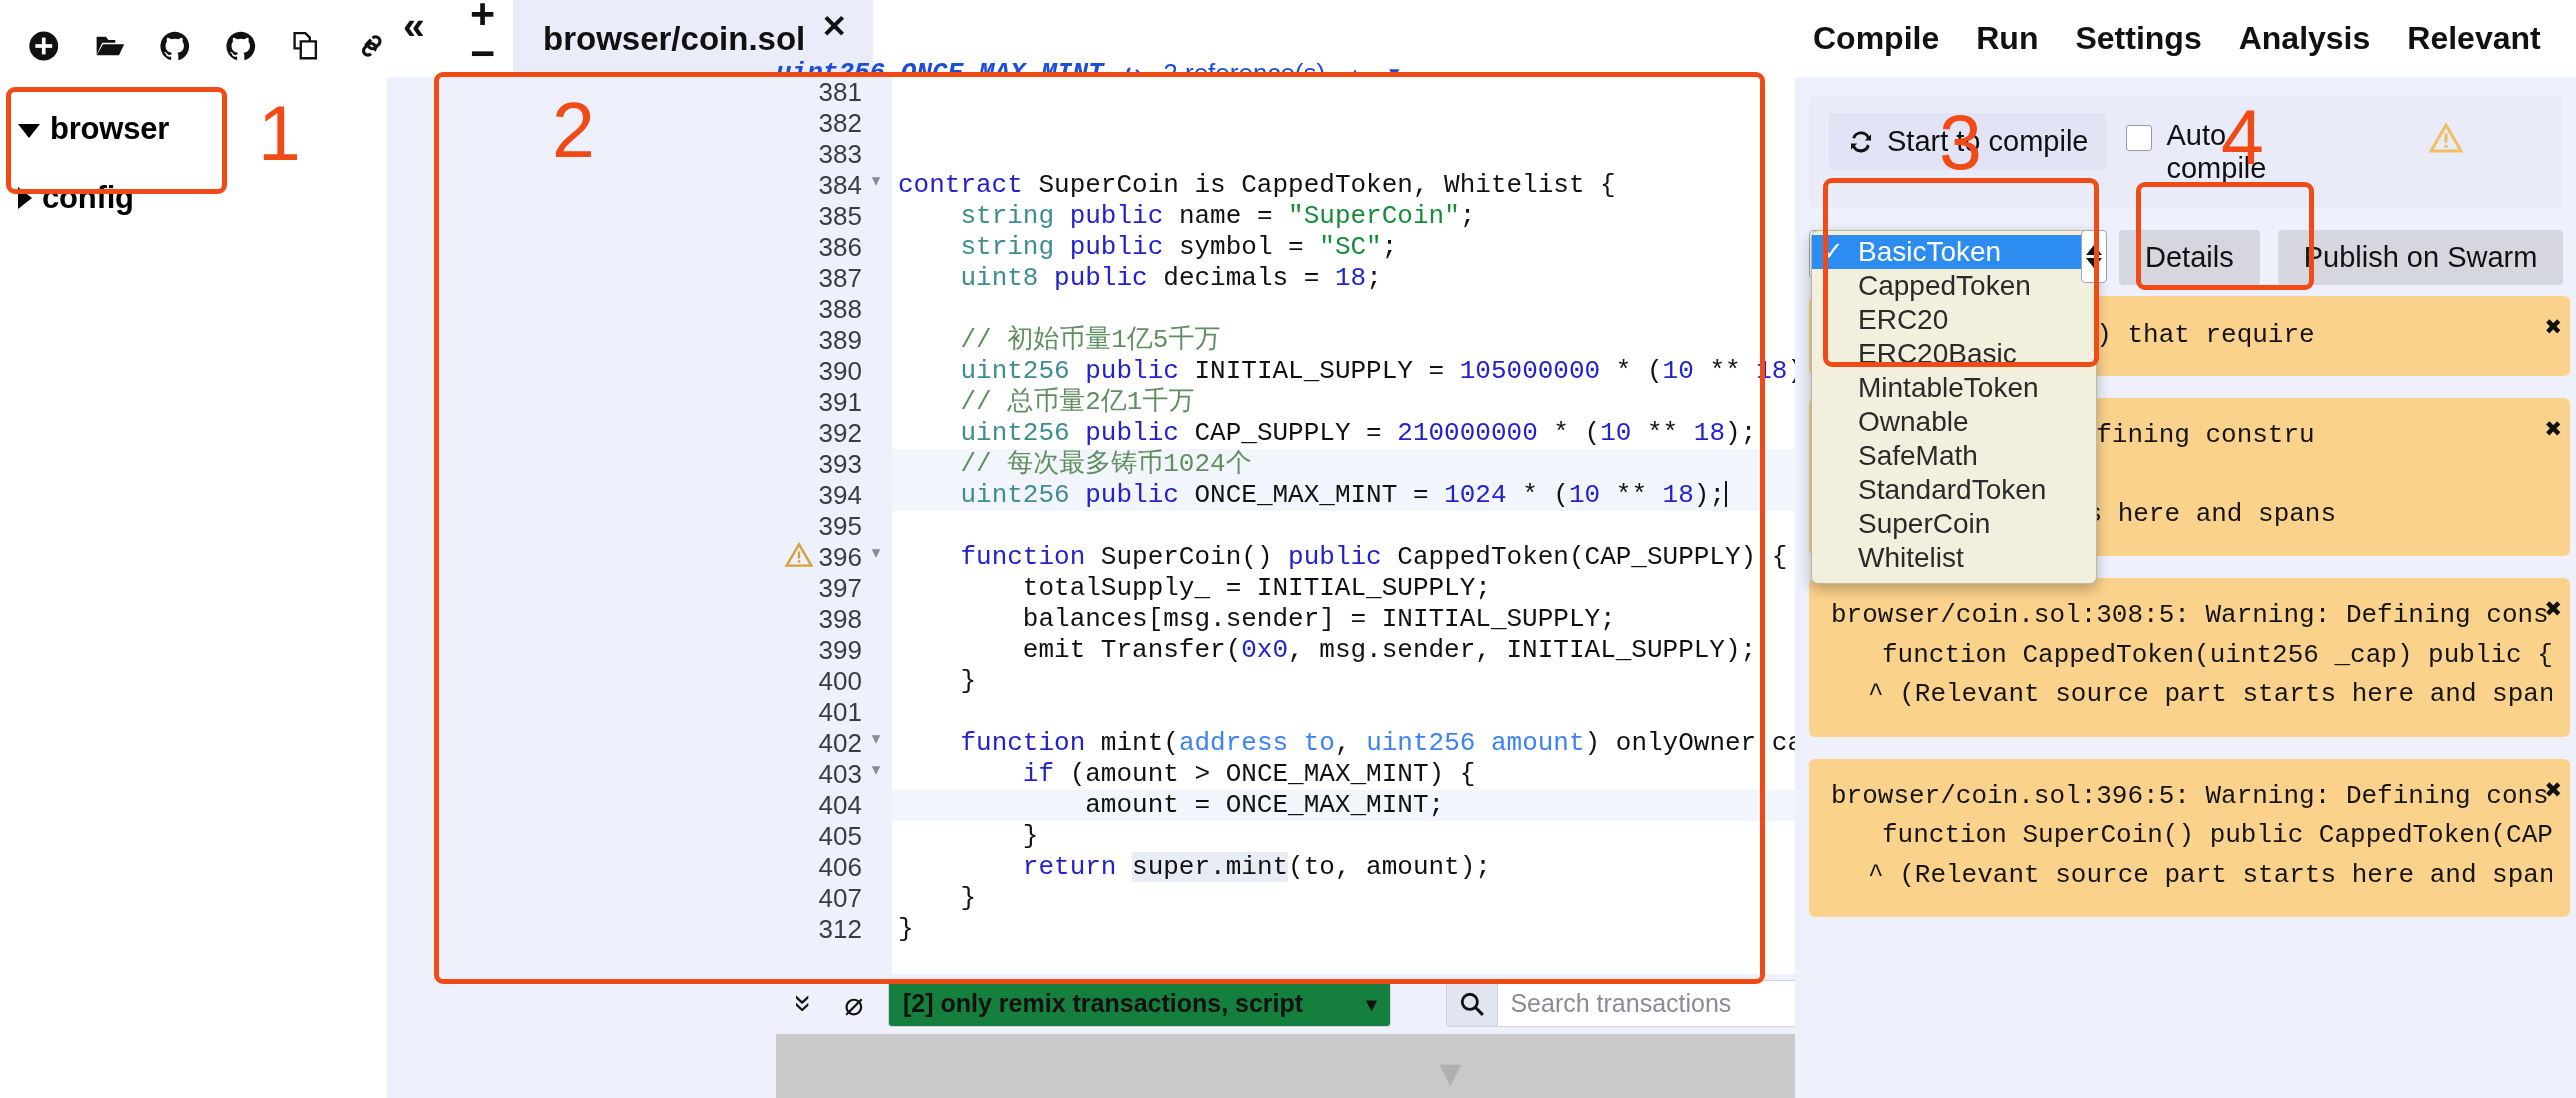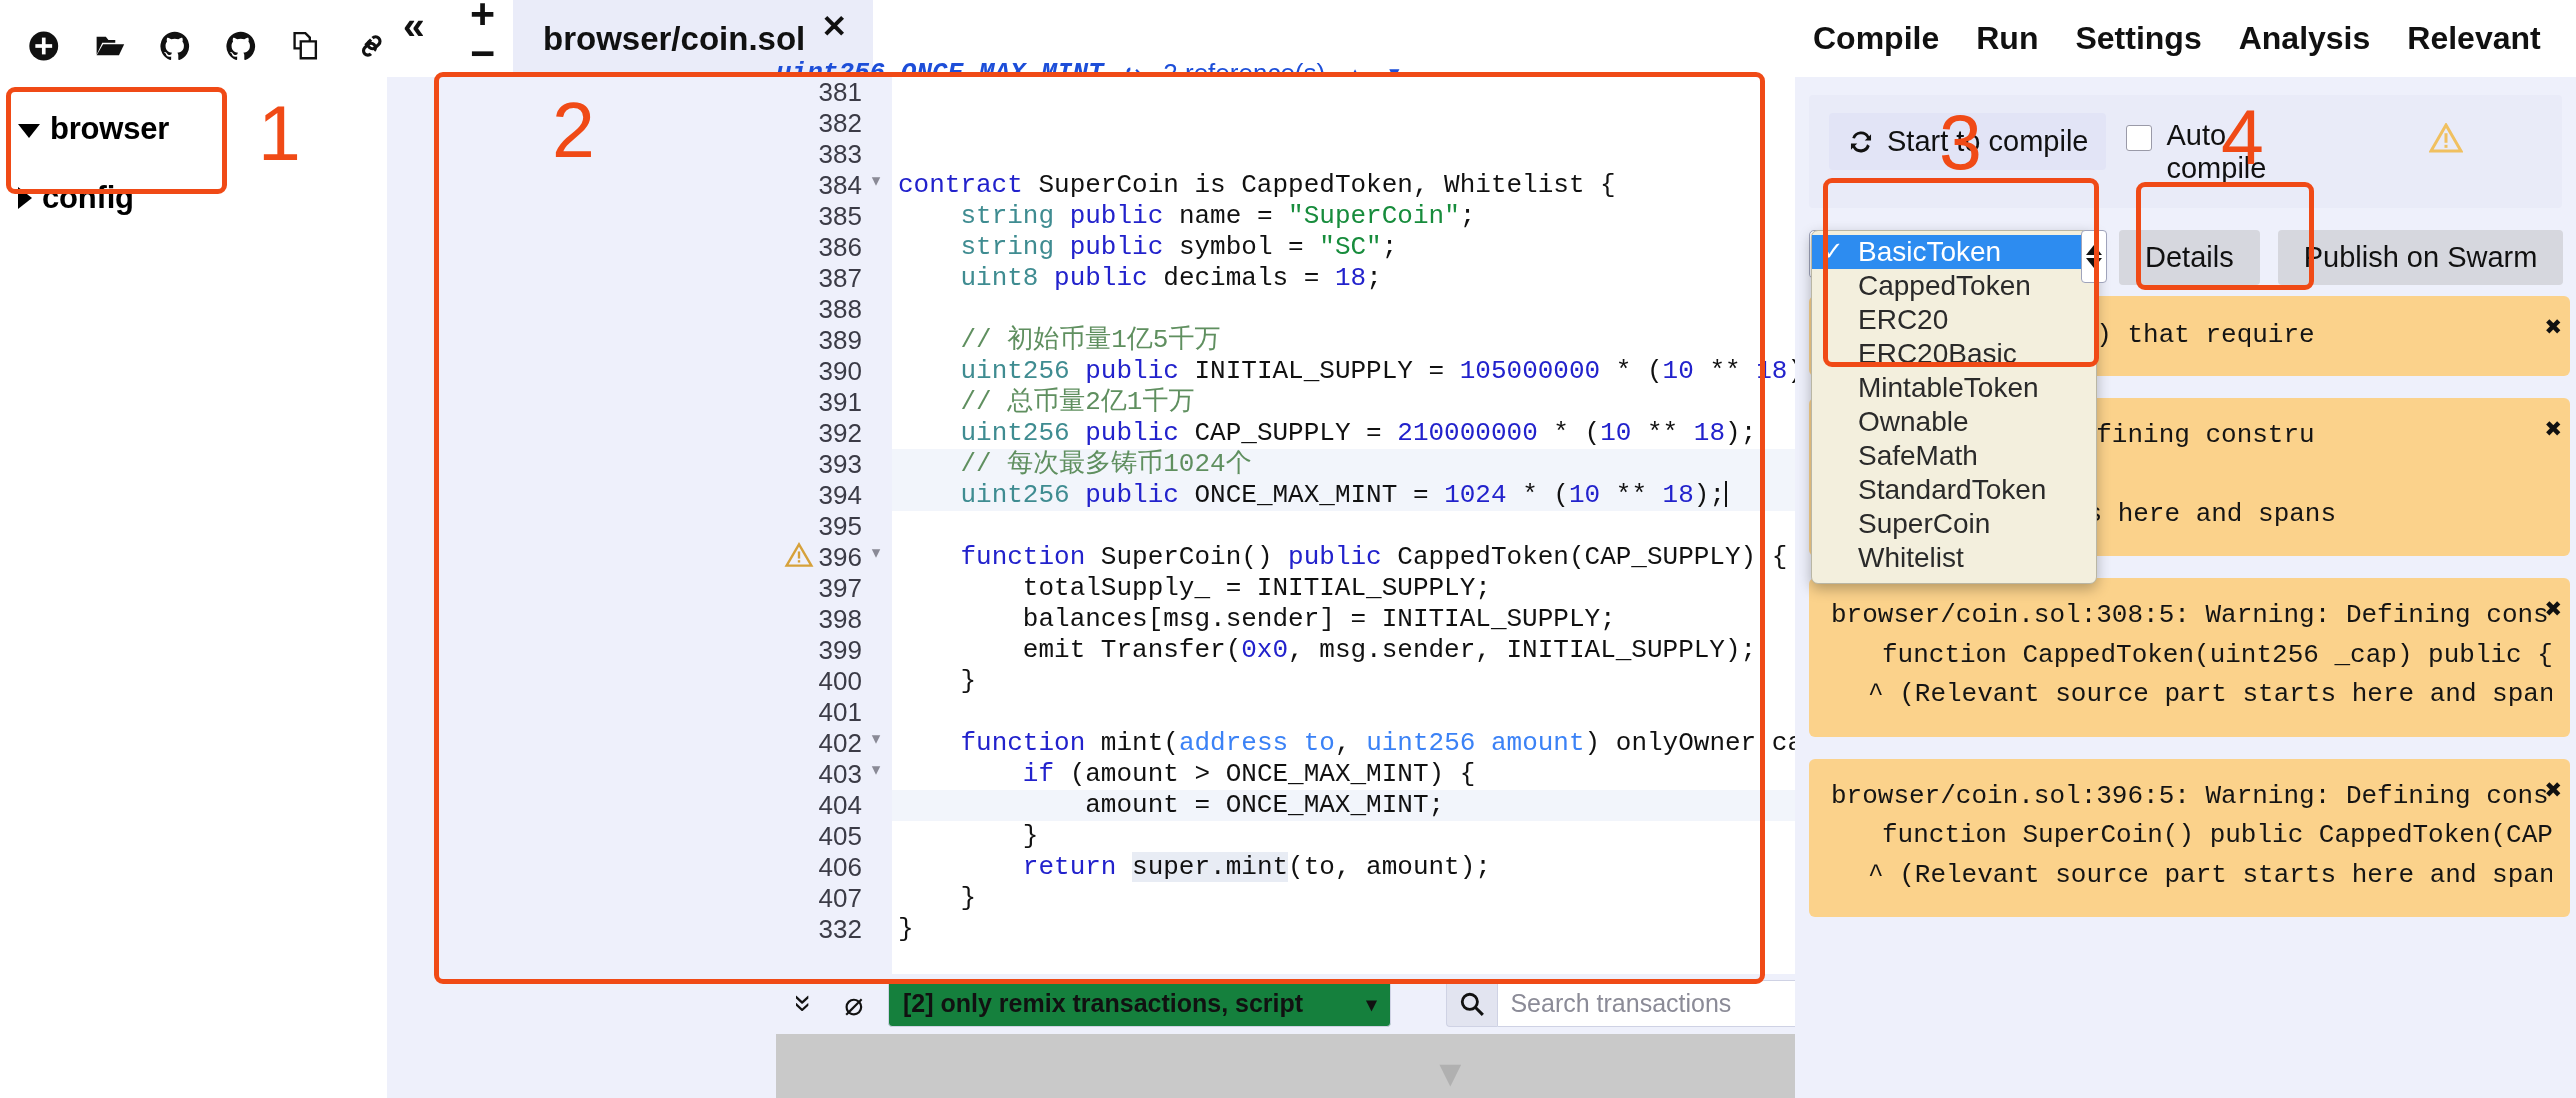--- a/index.html
+++ b/index.html
@@ -387,21 +387,21 @@
           </div>
           <div class="gutter-row">
             <span class="num">406</span>
             <span class="fold"></span>
           </div>
           <div class="gutter-row">
             <span class="num">407</span>
             <span class="fold"></span>
           </div>
           <div class="gutter-row">
-            <span class="num">332</span>
+            <span class="num">312</span>
             <span class="fold"></span>
           </div>
         </div>
       <div id="codelines"><div class="cl"></div><div class="cl"></div><div class="cl"></div><div class="cl"><span class="kw">contract</span><span> SuperCoin is CappedToken, Whitelist {</span></div><div class="cl"><span>    </span><span class="typ">string</span><span> </span><span class="kw">public</span><span> name = </span><span class="str">"SuperCoin"</span><span>;</span></div><div class="cl"><span>    </span><span class="typ">string</span><span> </span><span class="kw">public</span><span> symbol = </span><span class="str">"SC"</span><span>;</span></div><div class="cl"><span>    </span><span class="typ">uint8</span><span> </span><span class="kw">public</span><span> decimals = </span><span class="num2">18</span><span>;</span></div><div class="cl"></div><div class="cl"><span>    </span><span class="cmt">// 初始币量1亿5千万</span></div><div class="cl"><span>    </span><span class="typ">uint256</span><span> </span><span class="kw">public</span><span> INITIAL_SUPPLY = </span><span class="num2">105000000</span><span> * (</span><span class="num2">10</span><span> ** </span><span class="num2">18</span><span>);</span></div><div class="cl"><span>    </span><span class="cmt">// 总币量2亿1千万</span></div><div class="cl"><span>    </span><span class="typ">uint256</span><span> </span><span class="kw">public</span><span> CAP_SUPPLY = </span><span class="num2">210000000</span><span> * (</span><span class="num2">10</span><span> ** </span><span class="num2">18</span><span>);</span></div><div class="cl hl"><span>    </span><span class="cmt">// 每次最多铸币1024个</span></div><div class="cl hl"><span>    </span><span class="typ">uint256</span><span> </span><span class="kw">public</span><span> ONCE_MAX_MINT = </span><span class="num2">1024</span><span> * (</span><span class="num2">10</span><span> ** </span><span class="num2">18</span><span>);</span><span class="cursor"></span></div><div class="cl"></div><div class="cl"><span>    </span><span class="kw">function</span><span> SuperCoin() </span><span class="kw">public</span><span> CappedToken(CAP_SUPPLY) {</span></div><div class="cl"><span>        totalSupply_ = INITIAL_SUPPLY;</span></div><div class="cl"><span>        balances[msg.sender] = INITIAL_SUPPLY;</span></div><div class="cl"><span>        emit Transfer(</span><span class="num2">0x0</span><span>, msg.sender, INITIAL_SUPPLY);</span></div><div class="cl"><span>    }</span></div><div class="cl"></div><div class="cl"><span>    </span><span class="kw">function</span><span> </span><span class="fn">mint</span><span>(</span><span class="arg">address to</span><span>, </span><span class="arg">uint256 amount</span><span>) onlyOwner canMint onlyWhitelisted(to) public</span></div><div class="cl"><span>        </span><span class="kw">if</span><span> (amount &gt; ONCE_MAX_MINT) {</span></div><div class="cl hl"><span>            amount = ONCE_MAX_MINT;</span></div><div class="cl"><span>        }</span></div><div class="cl"><span>        </span><span class="kw">return</span><span> </span><span class="sel">super.mint</span><span>(to, amount);</span></div><div class="cl"><span>    }</span></div><div class="cl"><span>}</span></div></div>
     </div>
 
     <div id="terminal">
       <span class="tbicon" style="transform:rotate(90deg);">»</span>
       <span class="tbicon">⌀</span>
       <div id="txselect">

